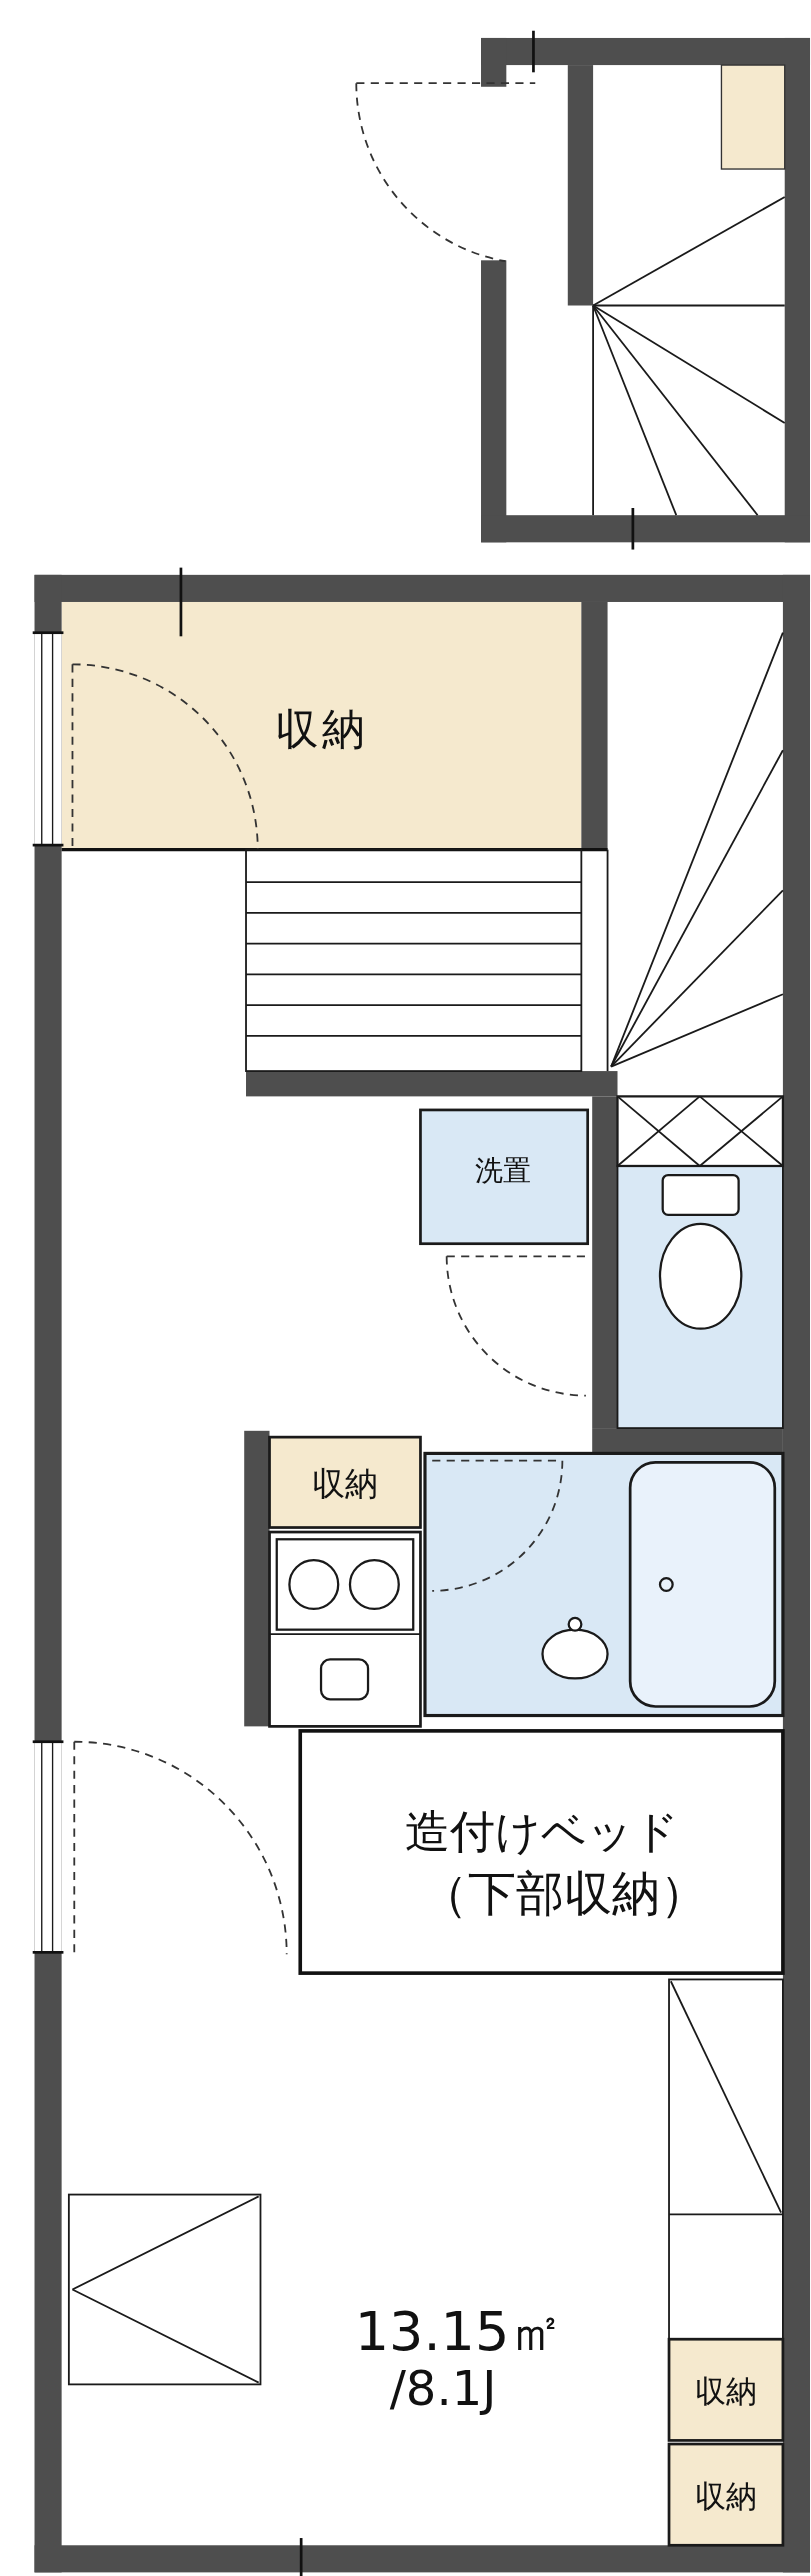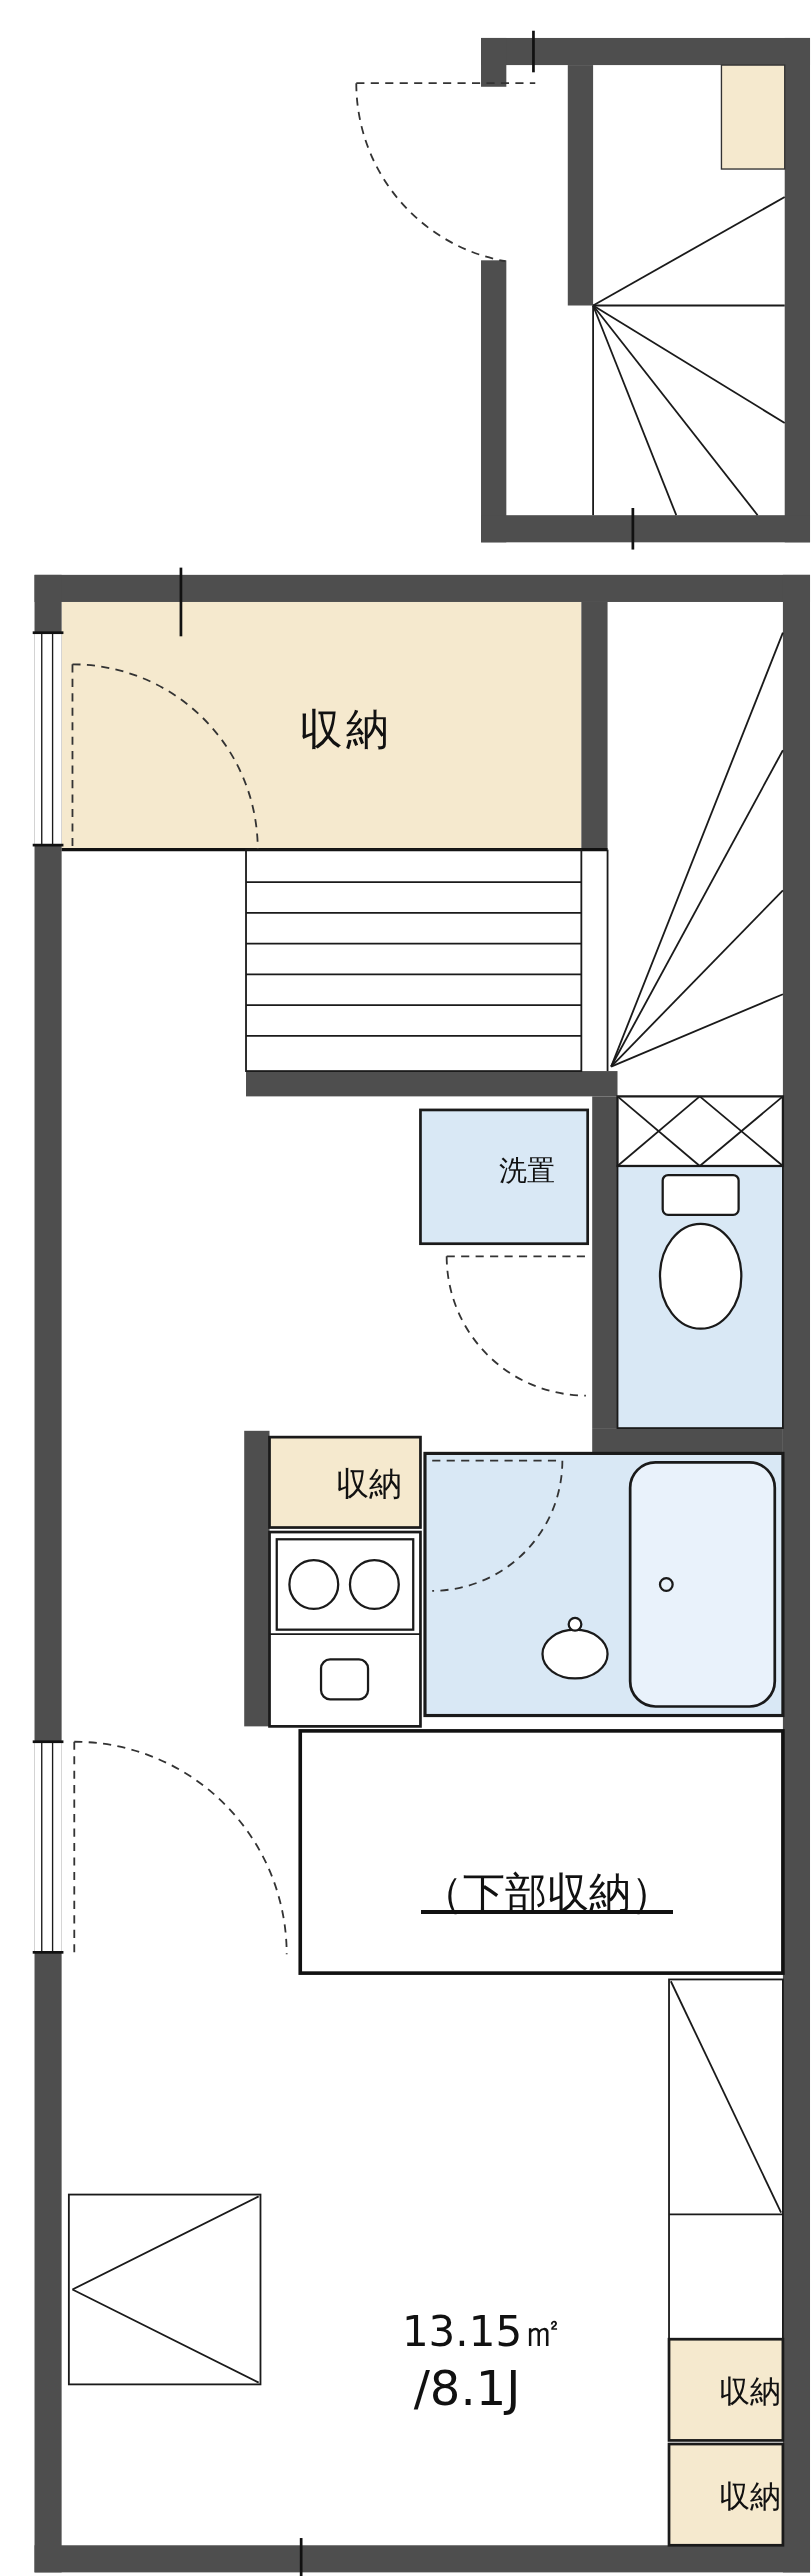--- a/index.html
+++ b/index.html
@@ -16,29 +16,29 @@
   .b2      { stroke:#1a1a1a; stroke-width:2.5; }
   .b25     { stroke:#1a1a1a; stroke-width:3; }
   .b3      { stroke:#1a1a1a; stroke-width:3.5; }
   .b35     { stroke:#111111; stroke-width:4; }
   .dash    { stroke:#333333; stroke-width:2; fill:none; stroke-dasharray:9 7; }
   .winline { stroke:#1a1a1a; stroke-width:1.5; }
   .tick    { stroke:#111111; stroke-width:3; }
   .bline   { stroke:#111111; stroke-width:3.5; }
   .label {
     position:absolute; transform:translate(-50%,-50%);
-    white-space:nowrap; color:#111111; line-height:1;margin-left:24px;
+    white-space:nowrap; color:#111111; line-height:1;
   }
   .lbl-upper-storage { left:322px; top:729px;  font-size:43px; letter-spacing:3.6px; }
   .lbl-washer        { left:503px; top:1171px; font-size:28px; }
   .lbl-small-storage { left:345px; top:1483px; font-size:33px; }
   .lbl-bed1          { left:542px; top:1831px; font-size:45px; }
-  .lbl-bed2          { left:523px; top:1893px; font-size:42px;text-decoration:underline; }
+  .lbl-bed2          { left:564px; top:1893px; font-size:48px; }
   .lbl-room          { left:463px; top:2260px; font-size:65px; letter-spacing:3.6px; }
-  .lbl-area-m2       { left:459px; top:2332px; font-size:42px; }
+  .lbl-area-m2       { left:459px; top:2332px; font-size:54px; }
   .lbl-area-jo       { left:443px; top:2388px; font-size:48px; }
   .lbl-rstor1        { left:726px; top:2391px; font-size:31px; }
   .lbl-rstor2        { left:726px; top:2496px; font-size:31px; }
 </style>
 </head>
 <body>
 
 <div class="canvas">
 
   <svg width="812" height="2576" viewBox="0 0 898 2850">
@@ -165,19 +165,20 @@
 
       <rect class="b15 whitefill" x="76" y="2428" width="212" height="210"></rect>
       <line class="sline" x1="286" y1="2430" x2="80" y2="2533"></line>
       <line class="sline" x1="286" y1="2636" x2="80" y2="2533"></line>
     </g>
   </svg>
 
   <div class="label lbl-upper-storage">収納</div>
   <div class="label lbl-washer">洗置</div>
   <div class="label lbl-small-storage">収納</div>
+  <div class="label lbl-bed1">造付けベッド</div>
   <div class="label lbl-bed2">（下部収納）</div>
   <div class="label lbl-area-m2">13.15㎡</div>
   <div class="label lbl-area-jo">/8.1J</div>
   <div class="label lbl-rstor1">収納</div>
   <div class="label lbl-rstor2">収納</div>
 </div>
 
 
 </body></html>

